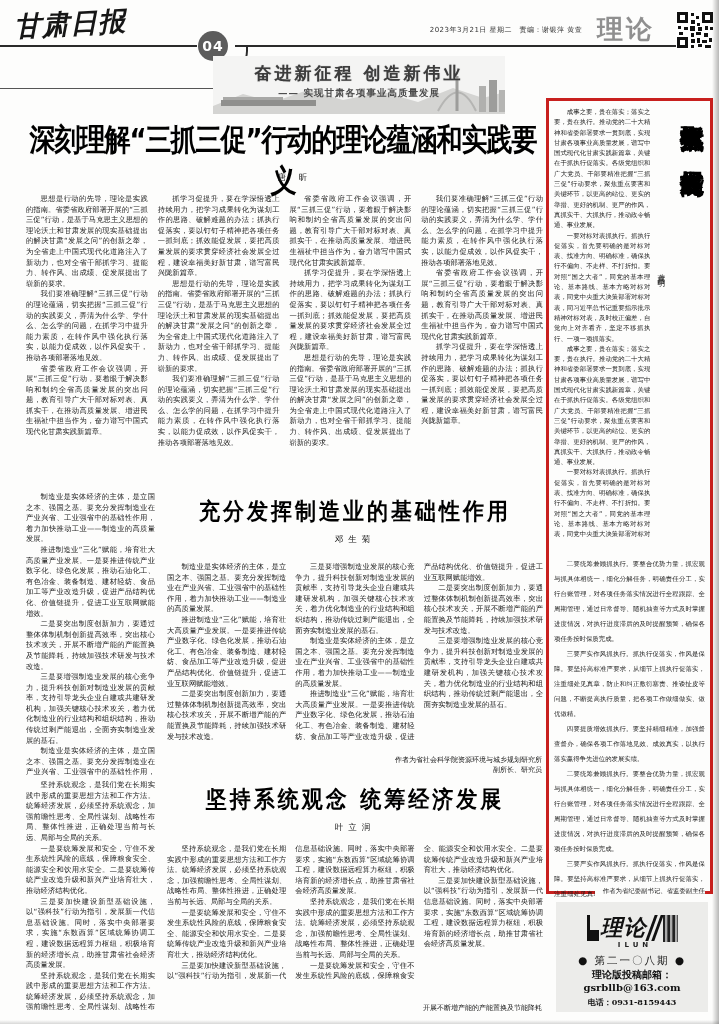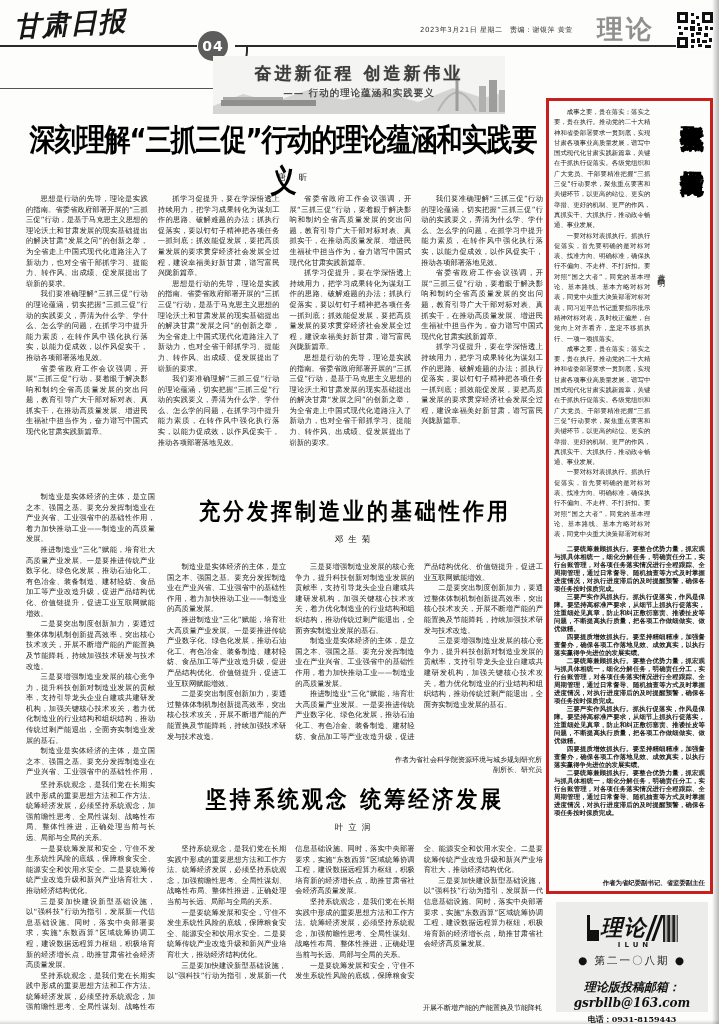--- a/index.html
+++ b/index.html
@@ -9,21 +9,21 @@
   
   .masthead{position:absolute;left:14px;top:6px;font-family:"DejaVu Serif",serif;
     font-size:27px;font-weight:bold;font-style:italic;transform:rotate(-3deg);letter-spacing:1px;color:#161616;}
   .rule{position:absolute;height:2px;background:#2a2a2a;}
   .rule-a{left:0;top:45px;width:197px;}
   .rule-b{left:235px;top:45px;width:475px;}
   .page-badge{position:absolute;left:198px;top:31px;width:30px;height:30px;border-radius:50%;
     background:#5c5c5c;color:#fff;font-size:14px;font-weight:bold;text-align:center;line-height:30px;letter-spacing:1px;}
   .badge-tail{position:absolute;left:226px;top:47px;width:20px;height:24px;
     border-right:2px solid #2a2a2a;border-bottom-right-radius:20px;border-bottom:0 solid transparent;}
-  .dateline{position:absolute;left:420px;top:25px;width:172px;font-size:7px;color:#333;text-align:left;letter-spacing:0.5px;}
+  .dateline{position:absolute;left:420px;top:25px;width:172px;font-size:7px;color:#333;text-align:center;letter-spacing:0.5px;}
   .section-logo{position:absolute;left:597px;top:12px;font-size:26px;font-weight:900;color:#8f8f8f;letter-spacing:3px;}
   .qr{position:absolute;left:676px;top:11px;width:38px;height:38px;}
 
   
   .banner{position:absolute;left:213px;top:56px;width:292px;height:58px;overflow:hidden;}
   .banner svg{position:absolute;left:0;top:0;}
   .banner-title{position:absolute;left:0;top:6px;width:100%;text-align:center;font-size:17px;font-weight:900;
     color:#3c3c3c;letter-spacing:3px;text-shadow:0 0 1px #999;}
   .banner-sub{position:absolute;left:0;top:31px;width:100%;text-align:center;font-size:9.5px;font-weight:bold;color:#4a4a4a;letter-spacing:1px;}
   .rule-c{left:0;top:88px;width:213px;height:1px;background:#555;}
@@ -56,37 +56,37 @@
     border:3.5px solid #c8201e;background:#fdfdfc;box-sizing:border-box;}
   .rb-inner{position:absolute;left:5px;top:6px;right:5px;bottom:4px;}
   .rb-top{position:relative;height:432px;display:flex;justify-content:flex-end;}
   .rb-topbody{width:97px;font-size:6.4px;line-height:10.3px;text-align:justify;overflow:hidden;color:#1c1c1c;}
   .rb-topbody p{margin:0;text-indent:2em;}
   .rb-author{writing-mode:vertical-rl;text-orientation:upright;font-size:8px;color:#222;
     letter-spacing:3px;margin-top:160px;width:13px;margin-left:2px;}
   .rb-title{writing-mode:vertical-rl;text-orientation:upright;font-family:"DejaVu Serif",serif;
     font-size:24px;font-weight:900;line-height:1.1;color:#000;width:38px;margin-left:2px;}
   .rb-title span+span{margin-inline-start:16px;}
-  .rb-bottom{position:relative;margin-top:6px;height:342px;font-size:6.4px;line-height:8px;
-    text-align:justify;overflow:hidden;color:#1c1c1c;font-weight:bold;}
+  .rb-bottom{position:relative;margin-top:18px;height:342px;font-size:6.4px;line-height:15px;
+    text-align:justify;overflow:hidden;color:#1c1c1c;}
   .rb-bottom p{margin:0;text-indent:2em;}
   .rb-attrib{position:absolute;right:0;bottom:0;background:#fdfdfc;font-size:6.4px;padding:1px 0 0 8px;}
 
   
   .logobox{position:absolute;left:556px;top:902px;width:152px;height:110px;background:#ececea;text-align:center;}
   .logorow{margin-top:10px;height:32px;display:flex;align-items:center;justify-content:center;}
   .l-block{width:12px;height:26px;background:#111;margin-right:2px;position:relative;}
   .l-block:before{content:"";position:absolute;left:3px;top:0;width:9px;height:15px;background:#ececea;}
   .logo-cn{font-family:"DejaVu Serif",serif;font-size:22px;font-weight:900;font-style:italic;letter-spacing:1px;color:#111;}
   .slash{width:3px;height:26px;background:#111;transform:skewX(-20deg);margin-left:3px;}
   .book{width:15px;height:27px;margin-left:4px;
     background:repeating-linear-gradient(90deg,#222 0 2px,#aaa 2px 4px,#555 4px 5px);}
   .ilun{font-size:7px;letter-spacing:4px;color:#222;margin-top:-3px;margin-left:6px;font-weight:bold;}
   .issue{margin-top:5px;font-family:"DejaVu Serif",serif;font-size:10.5px;letter-spacing:2px;color:#111;}
-  .contact{margin-top:11px;font-family:"DejaVu Serif",serif;font-size:12px;font-weight:bold;color:#111;font-style:italic;}
+  .contact{margin-top:0;font-family:"DejaVu Serif",serif;font-size:10px;font-weight:bold;color:#111;}
   .phone{margin-top:4px;font-family:"DejaVu Serif",serif;font-size:8px;font-weight:bold;color:#111;}
 
   .edge-shade{position:absolute;right:0;top:0;width:7px;height:100%;
     background:linear-gradient(to right,rgba(0,0,0,0),rgba(0,0,0,0.28));}
   .edge-shade-b{position:absolute;left:0;bottom:0;width:100%;height:4px;
     background:linear-gradient(to bottom,rgba(0,0,0,0),rgba(0,0,0,0.15));}
 </style>
 </head>
 <body>
 
@@ -136,21 +136,21 @@
       <path d="M0,50 L30,38 60,46 95,34 130,44 170,36 205,46 240,32 270,42 292,36 L292,58 0,58 Z" fill="#d4d4d2"></path>
       <rect x="8" y="44" width="95" height="6" fill="#8f8f8d"></rect>
       <rect x="10" y="41" width="60" height="3" fill="#a8a8a6"></rect>
       <path d="M225,55 Q245,18 263,55" stroke="#b5b5b3" stroke-width="2" fill="none"></path>
       <line x1="244" y1="20" x2="244" y2="55" stroke="#9d9d9b" stroke-width="3"></line>
       <rect x="266" y="30" width="7" height="26" fill="#b0b0ae"></rect>
       <rect x="276" y="24" width="8" height="32" fill="#9d9d9b"></rect>
       <rect x="286" y="34" width="6" height="22" fill="#b5b5b3"></rect>
     </svg>
     <div class="banner-title">奋进新征程 创造新伟业</div>
-    <div class="banner-sub">—— 行动的理论蕴涵和实践要义</div>
+    <div class="banner-sub">—— 实现甘肃各项事业高质量发展</div>
   </div>
   <div class="rule rule-c"></div>
 
   <div class="headline-main">深刻理解“三抓三促”行动的理论蕴涵和实践要义</div>
   <div class="byline byline-main">唐 昕</div>
   <div class="band1-body bodytext">
       <p>思想是行动的先导，理论是实践的指南。省委省政府部署开展的“三抓三促”行动，是基于马克思主义思想的理论沃土和甘肃发展的现实基础提出的解决甘肃“发展之问”的创新之举，为全省走上中国式现代化道路注入了新动力，也对全省干部抓学习、提能力、转作风、出成绩、促发展提出了崭新的要求。</p>
       <p>我们要准确理解“三抓三促”行动的理论蕴涵，切实把握“三抓三促”行动的实践要义，弄清为什么学、学什么、怎么学的问题，在抓学习中提升能力素质，在转作风中强化执行落实，以能力促成效，以作风促实干，推动各项部署落地见效。</p>
       <p>省委省政府工作会议强调，开展“三抓三促”行动，要着眼于解决影响和制约全省高质量发展的突出问题，教育引导广大干部对标对表、真抓实干，在推动高质量发展、增进民生福祉中担当作为，奋力谱写中国式现代化甘肃实践新篇章。</p>
       <p>抓学习促提升，要在学深悟透上持续用力，把学习成果转化为谋划工作的思路、破解难题的办法；抓执行促落实，要以钉钉子精神把各项任务一抓到底；抓效能促发展，要把高质量发展的要求贯穿经济社会发展全过程，建设幸福美好新甘肃，谱写富民兴陇新篇章。</p>

